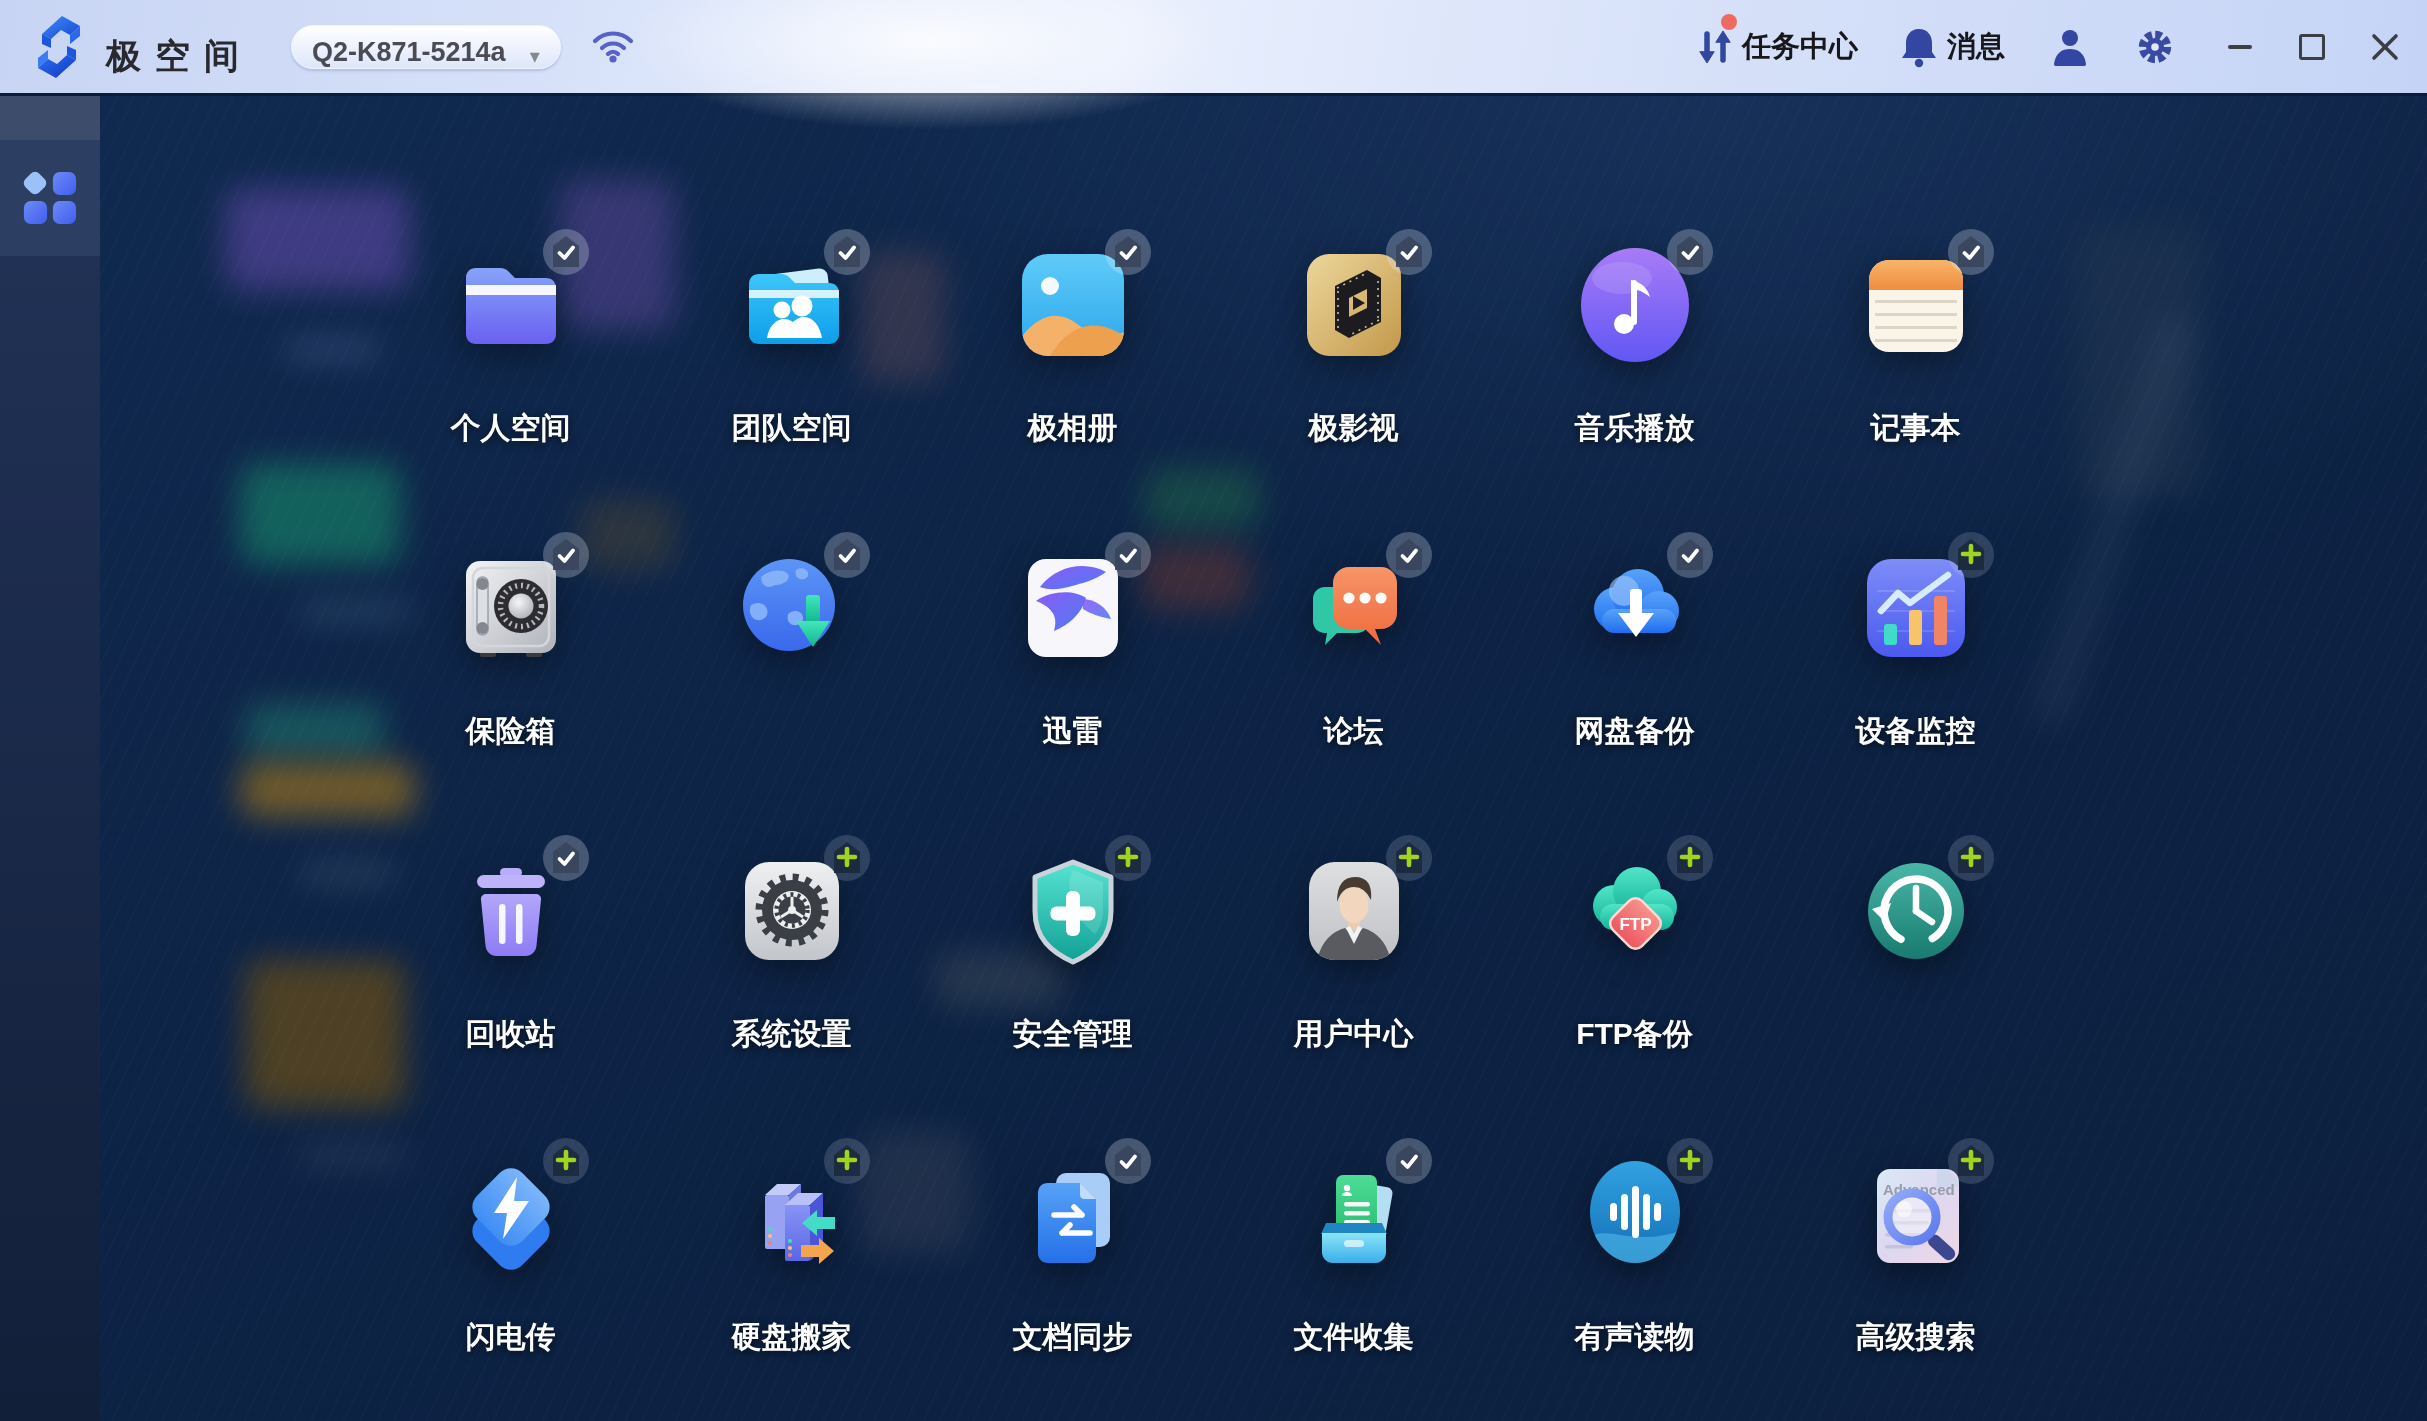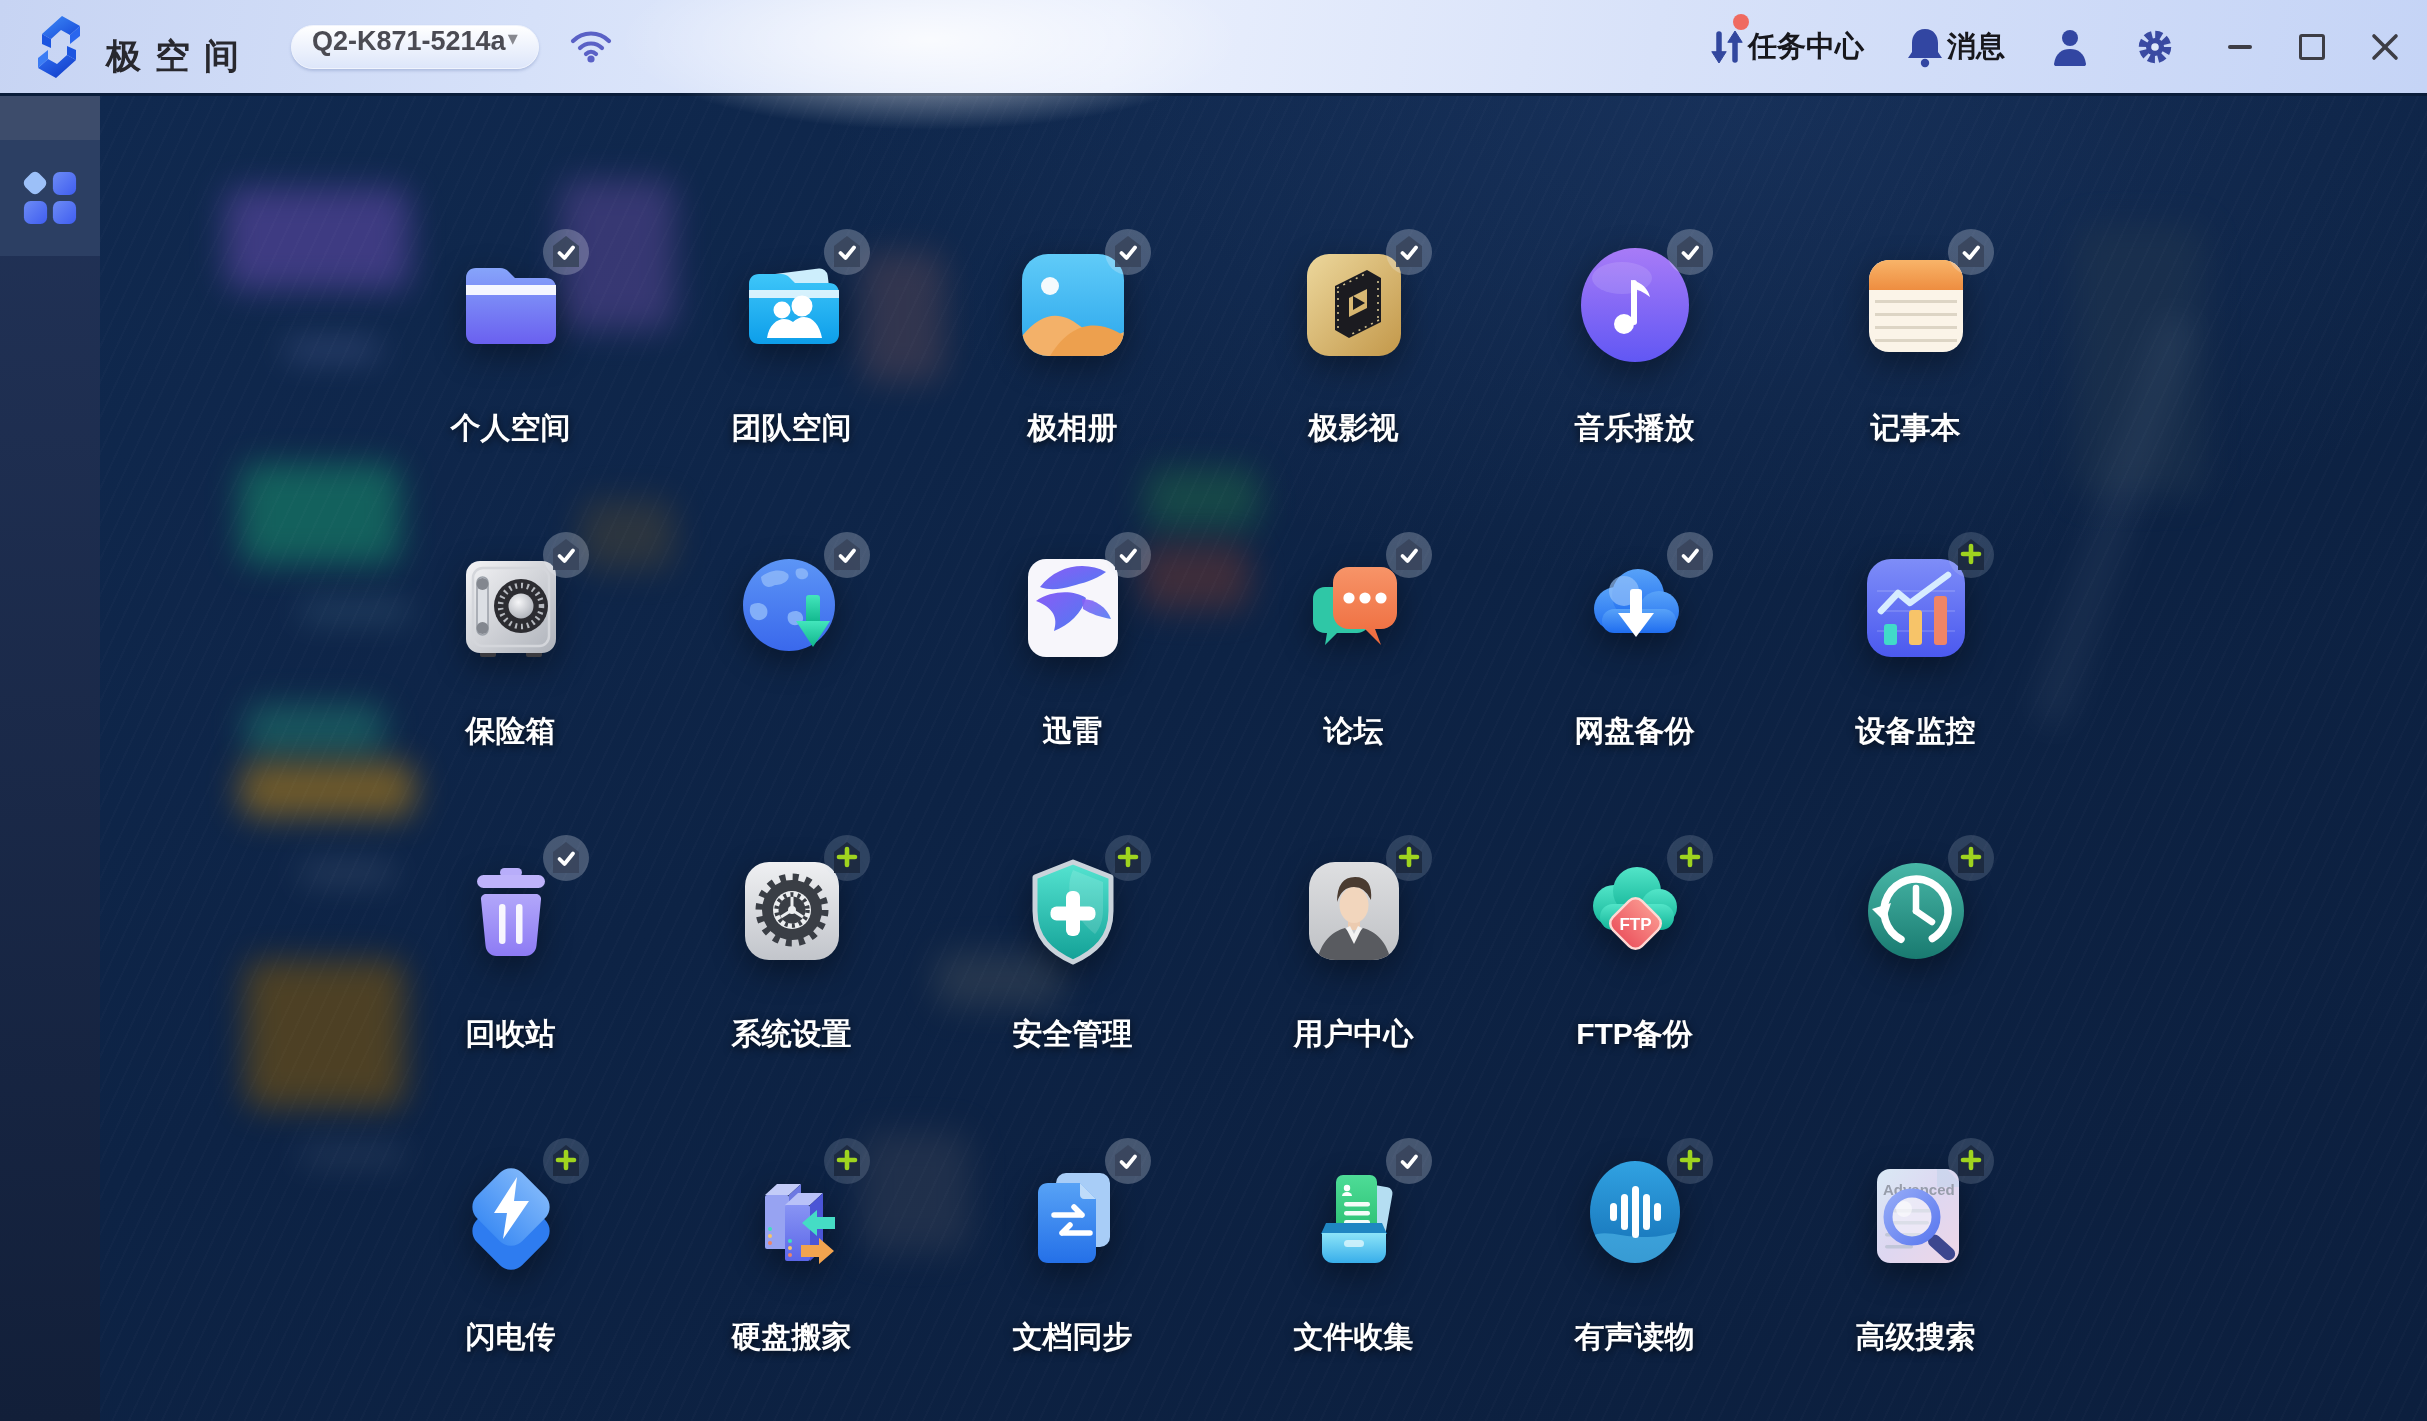--- a/index.html
+++ b/index.html
@@ -7,27 +7,27 @@
 
   
   .topbar{position:absolute;left:0;top:0;width:100%;height:93px;border-bottom:3px solid #0a1d3a;
     background:linear-gradient(100deg,#c7d4f3 0%,#d6e1f9 22%,#e9effd 46%,#d8e2f9 68%,#c5d4f6 100%);
     display:flex;align-items:center;z-index:50;}
   .topbar::before{content:'';position:absolute;left:620px;top:-50px;width:620px;height:180px;pointer-events:none;
     background:radial-gradient(closest-side,rgba(255,255,255,.8),rgba(255,255,255,0));}
   .logo{margin-left:28px;display:flex;align-items:flex-end;position:relative;z-index:2;}
   .logo svg{width:62px;height:66px;}
   .logo-title{margin-left:16px;font-size:35px;font-weight:700;color:#28282e;letter-spacing:14px;white-space:nowrap;}
-  .device-pill{margin-left:38px;height:42px;padding:0 20px;border-radius:22px;display:flex;align-items:flex-start;gap:2px;
+  .device-pill{margin-left:38px;height:42px;padding:0 20px;border-radius:22px;display:flex;align-items:flex-end;gap:24px;
     background:linear-gradient(#ffffff,#dde6fa);border:1px solid #f0f4fd;box-shadow:0 2px 3px rgba(110,130,180,.35);
     font-size:27px;font-weight:700;color:#4b4b53;cursor:pointer;position:relative;z-index:2;}
   .device-pill .caret{font-size:20px;color:#87888f;}
   .wifi{margin-left:30px;position:relative;z-index:2;}
   .topbar-right{margin-left:auto;display:flex;align-items:center;height:100%;padding-right:18px;position:relative;z-index:2;}
-  .tb-item{display:flex;align-items:center;gap:3px;font-size:29px;font-weight:600;color:#17171c;cursor:pointer;justify-content:flex-end;}
+  .tb-item{display:flex;align-items:center;gap:9px;font-size:29px;font-weight:600;color:#17171c;cursor:pointer;justify-content:flex-end;}
   .tb-item.task{margin-right:42px;position:relative;}
   .tb-item.msg{margin-right:46px;}
   .tb-icon-btn{margin-right:46px;cursor:pointer;display:flex;align-items:center;}
   .notif-dot{position:absolute;left:24px;top:-12px;width:16px;height:16px;border-radius:50%;background:#ef6a60;}
   .win-controls{display:flex;align-items:center;gap:46px;margin-left:6px;padding-right:10px;}
   .wc{cursor:pointer;display:flex;align-items:center;justify-content:center;height:36px;}
   .wc-min{width:26px;}
   .wc-min i{display:block;width:24px;height:4px;background:#3d3d45;border-radius:2px;}
   .wc-max i{display:block;width:20px;height:20px;border:3.5px solid #3d3d45;border-radius:3px;}
 

